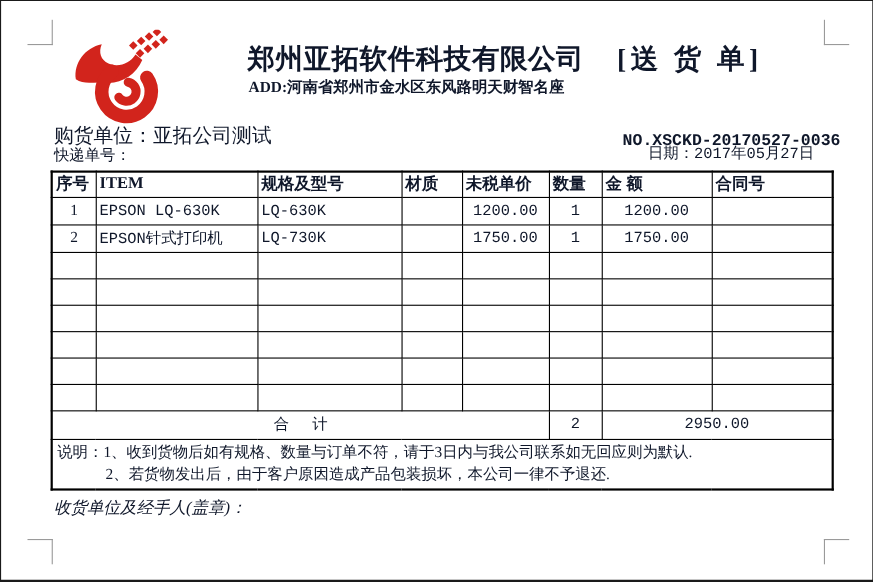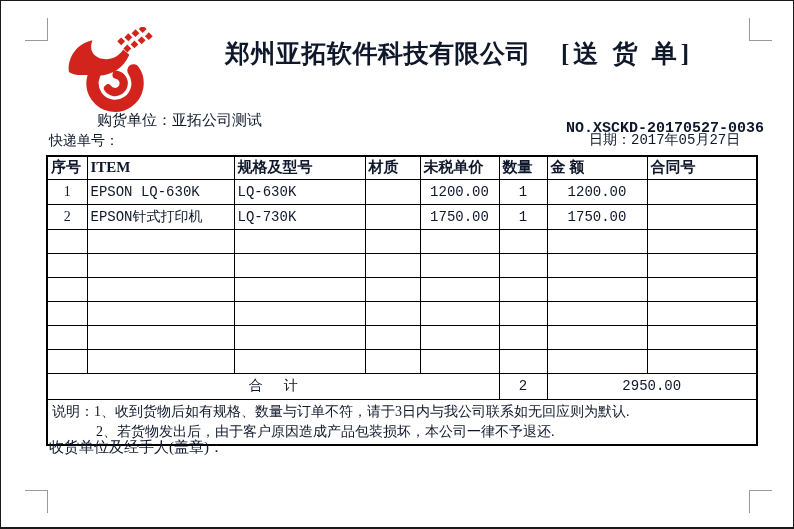--- a/index.html
+++ b/index.html
@@ -15,21 +15,21 @@
   .mark{position:absolute;width:22px;height:22px;}
   .mark.tl{left:24px;top:17px;border-right:1px solid #9a9a9a;border-bottom:1px solid #9a9a9a;}
   .mark.tr{left:748px;top:17px;border-left:1px solid #9a9a9a;border-bottom:1px solid #9a9a9a;}
   .mark.bl{left:24px;top:489px;border-right:1px solid #9a9a9a;border-top:1px solid #9a9a9a;}
   .mark.br{left:748px;top:489px;border-left:1px solid #9a9a9a;border-top:1px solid #9a9a9a;}
   .company{left:224px;top:36px;font-size:25px;font-weight:bold;letter-spacing:0.5px;white-space:pre;}
   .doctitle{left:560px;top:36px;font-size:25px;font-weight:bold;letter-spacing:4px;white-space:pre;}
   .addline{left:225px;top:70px;font-size:14px;font-weight:bold;white-space:pre;}
   .telline{left:225px;top:88px;font-size:14px;font-weight:bold;white-space:pre;}
   .noline{left:565px;top:71px;font-size:15px;font-weight:bold;white-space:pre;margin-top:48px;}
-  .buyer{left:48px;top:110px;font-size:15px;white-space:pre;margin-left:48px;}
+  .buyer{left:48px;top:110px;font-size:18px;white-space:pre;}
   .tracking{left:48px;top:131px;font-size:14px;white-space:pre;}
   .dateline{left:588px;top:130px;font-size:14px;white-space:pre;}
   table.grid{
     position:absolute;left:45px;top:154px;width:710px;
     border-collapse:collapse;table-layout:fixed;
     border:2px solid #000;
   }
   table.grid td,table.grid th{
     border:1px solid #000;padding:0 3px;overflow:hidden;
     font-size:14px;font-weight:normal;vertical-align:middle;
@@ -39,21 +39,21 @@
   tr.data-row{height:25px;}
   tr.empty-row{height:24px;}
   tr.total-row{height:26px;}
   tr.notes-row{height:45px;}
   td.c{text-align:center;}
   td.l{text-align:left;}
   .total-label{font-size:16px;white-space:pre;text-align:center;}
   .notes-cell{font-size:13px;line-height:20px;padding:2px 4px !important;vertical-align:top !important;}
   .note2{padding-left:44px;}
   .sign{font-size:15px;white-space:pre;}
-  .sign.recv{left:48px;top:437px;}
+  .sign.recv{left:48px;top:451px;font-style:italic;}
   .sign.send{left:420px;top:451px;}
 </style>
 </head>
 <body>
 
 <div class="page">
 
   <div class="mark tl"></div>
   <div class="mark tr"></div>
   <div class="mark bl"></div>
@@ -72,20 +72,21 @@
       <path d="M6,44 C4,30 14,16 29,13 C26,20 28,27 35,30 C44,34 54,30 59,22 L65,27 C59,41 45,49 31,47 C22,46 13,49 6,44 Z"></path>
     </g>
     <g fill="none" stroke="#d2241c">
       <circle cx="51" cy="55" r="22" stroke-width="12" stroke-linecap="round" stroke-dasharray="103 36" transform="rotate(-35 51 55)"></circle>
       <circle cx="51" cy="55" r="8.5" stroke-width="8" stroke-linecap="round" stroke-dasharray="33 21" transform="rotate(-80 51 55)"></circle>
     </g>
   </svg>
 
   <div class="abs company">郑州亚拓软件科技有限公司</div>
   <div class="abs doctitle">[送 货 单]</div>
+  <div class="abs addline">ADD:河南省郑州市金水区东风路明天财智名座</div>
   <div class="abs noline mono">NO.XSCKD-20170527-0036</div>
 
   <div class="abs buyer"><span>购货单位：</span><span>亚拓公司测试</span></div>
   <div class="abs tracking">快递单号：</div>
   <div class="abs dateline"><span>日期：</span><span class="mono">2017年05月27日</span></div>
 
   <table class="grid">
     <colgroup>
       <col style="width:40px">
         <col style="width:147px">

